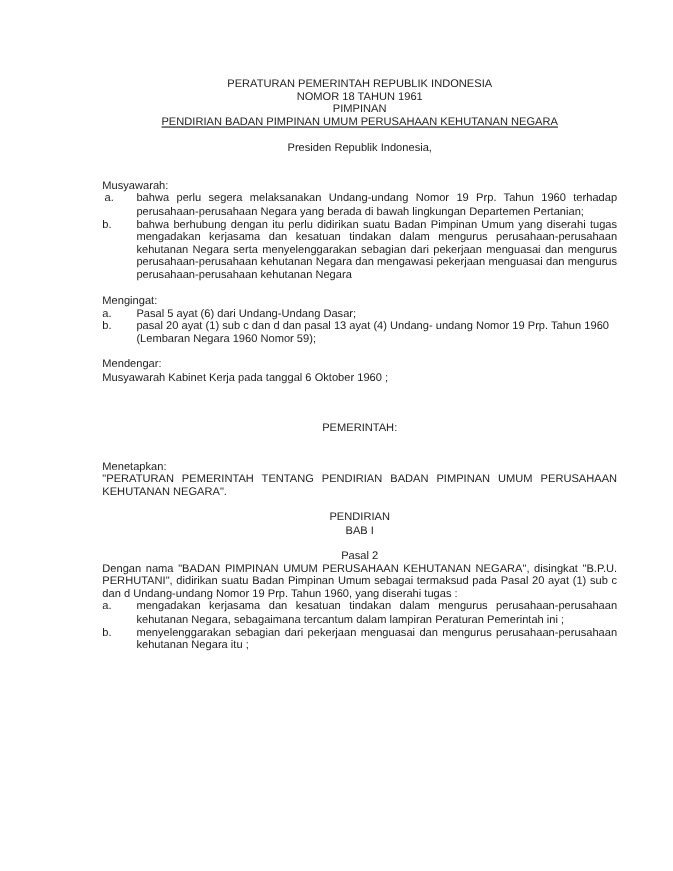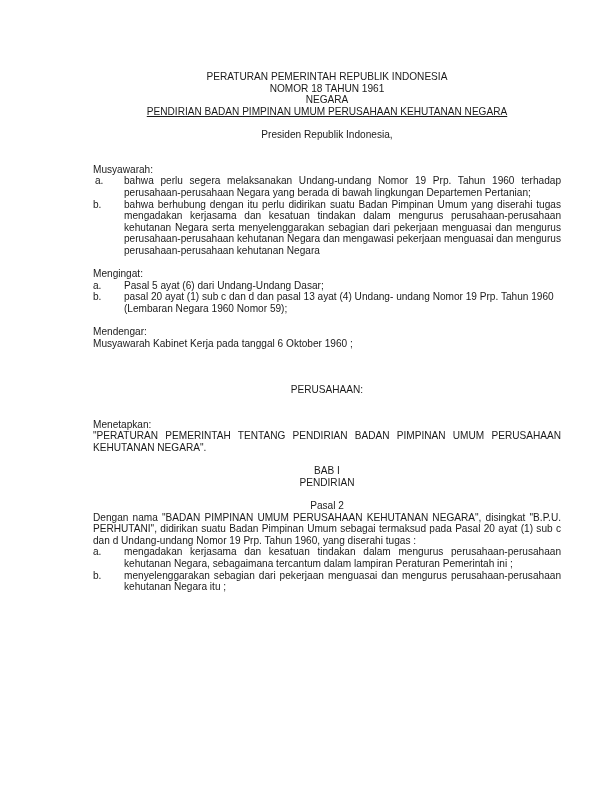--- a/index.html
+++ b/index.html
@@ -22,21 +22,21 @@
   </style>
 </head>
 <body>
 
 <div class="page">
   <div class="content">
 
     <div class="title-block center">
       <span class="line">PERATURAN PEMERINTAH REPUBLIK INDONESIA</span>
       <span class="line">NOMOR 18 TAHUN 1961</span>
-      <span class="line">NEGARA</span>
+      <span class="line">PIMPINAN</span>
       <span class="line wide">PENDIRIAN BADAN PIMPINAN UMUM PERUSAHAAN KEHUTANAN NEGARA</span>
     </div>
     <div class="gap"></div>
     <div class="center">Presiden Republik Indonesia,</div>
     <div class="gap2"></div>
 
     <div>
       <div>Musyawarah:</div>
       <div class="item">
         <span class="lbl sp">a.</span>
@@ -62,31 +62,31 @@
     </div>
     <div class="gap"></div>
 
     <div>
       <div>Mendengar:</div>
       <div>Musyawarah Kabinet Kerja pada tanggal 6 Oktober 1960 ;</div>
     </div>
     <div class="gap2"></div>
     <div class="gap"></div>
 
-    <div class="center">PERUSAHAAN:</div>
+    <div class="center">PEMERINTAH:</div>
     <div class="gap2"></div>
 
     <div>
       <div>Menetapkan:</div>
       <div class="para">"PERATURAN PEMERINTAH TENTANG PENDIRIAN BADAN PIMPINAN UMUM PERUSAHAAN KEHUTANAN NEGARA".</div>
     </div>
     <div class="gap"></div>
 
+    <div class="center">PENDIRIAN</div>
     <div class="center">BAB I</div>
-    <div class="center">PENDIRIAN</div>
     <div class="gap"></div>
 
     <div>
       <div class="center">Pasal 2</div>
       <div class="para">Dengan nama "BADAN PIMPINAN UMUM PERUSAHAAN KEHUTANAN NEGARA", disingkat "B.P.U. PERHUTANI", didirikan suatu Badan Pimpinan Umum sebagai termaksud pada Pasal 20 ayat (1) sub c dan d Undang-undang Nomor 19 Prp. Tahun 1960, yang diserahi tugas :</div>
       <div class="item">
         <span class="lbl">a.</span>
         <span class="txt">mengadakan kerjasama dan kesatuan tindakan dalam mengurus perusahaan-perusahaan kehutanan Negara, sebagaimana tercantum dalam lampiran Peraturan Pemerintah ini ;</span>
       </div>
       <div class="item">

